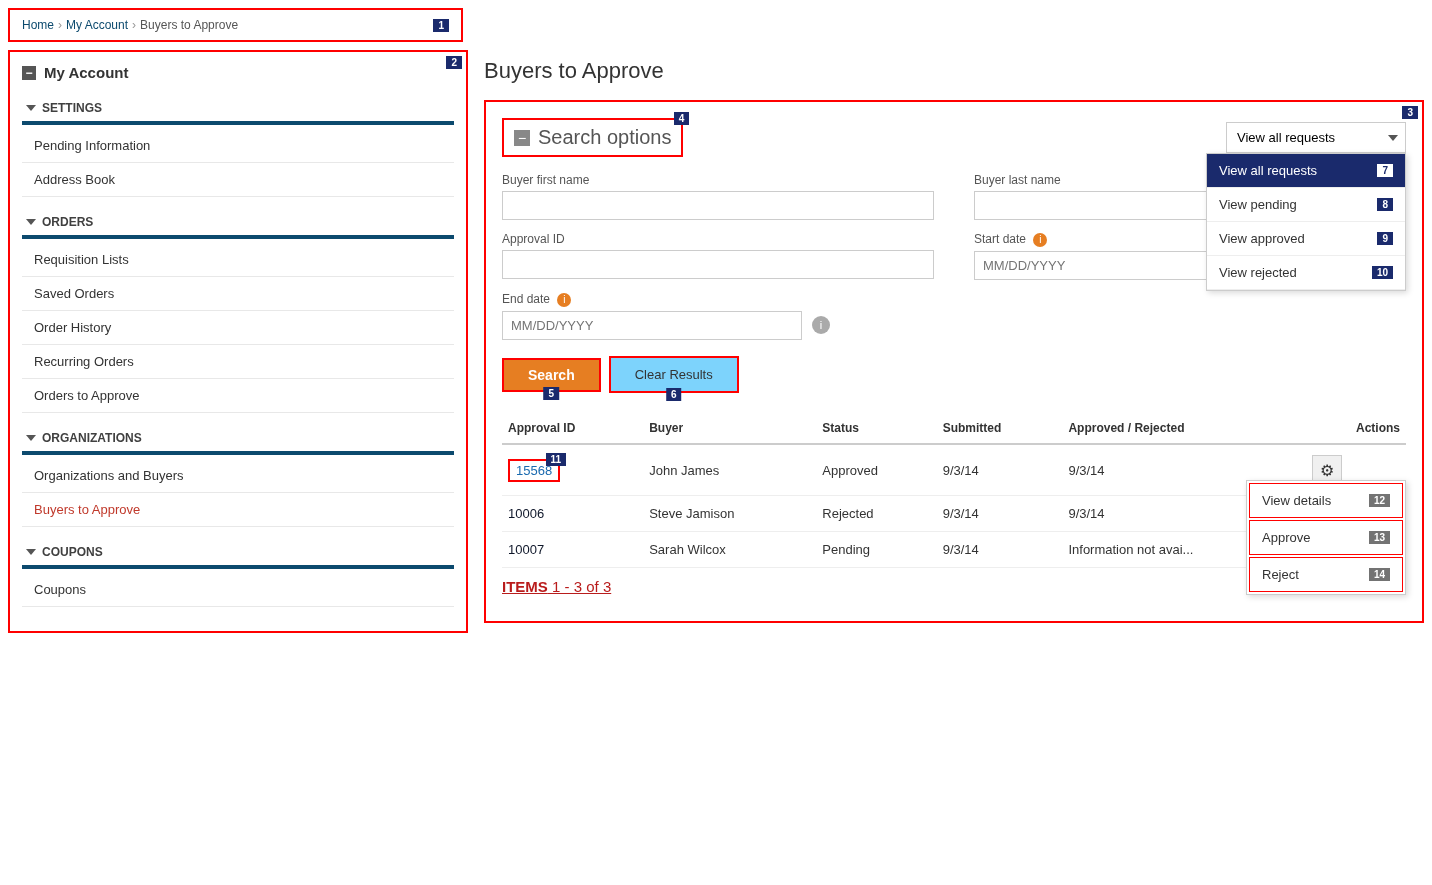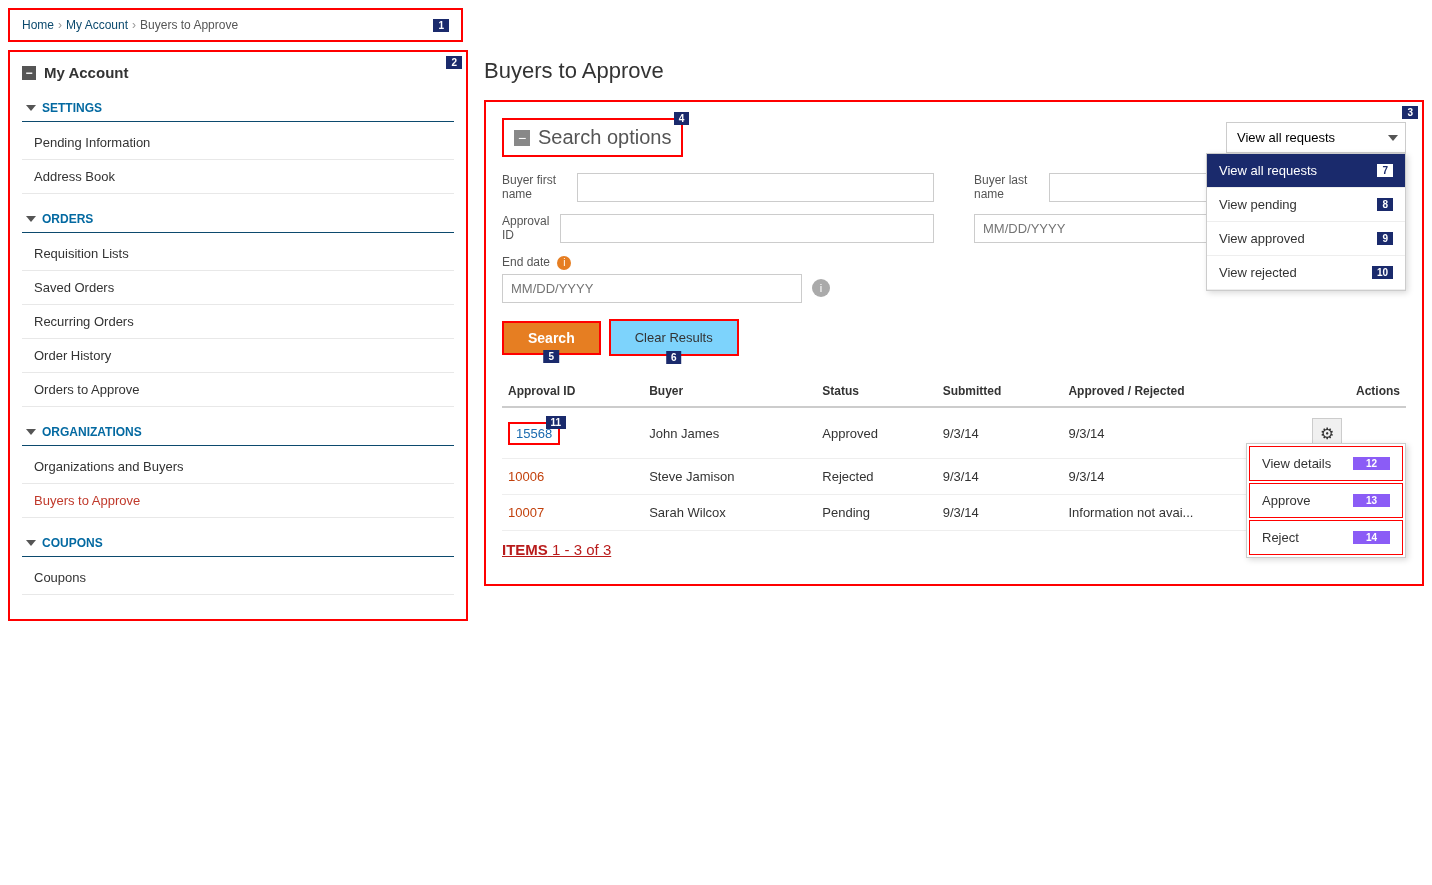--- a/index.html
+++ b/index.html
@@ -42,22 +42,22 @@
     }
     .sidebar-title .minus-icon {
       display: inline-block; width: 14px; height: 14px;
       background: #555; color: #fff; font-size: 12px;
       line-height: 14px; text-align: center; font-weight: bold;
     }
 
     .sidebar-section { margin-bottom: 12px; }
     .sidebar-section-header {
       display: flex; align-items: center; gap: 6px;
-      font-weight: bold; font-size: 12px; color: #0369a1;
-      padding: 6px 4px; border-bottom: 1px solid #0c4a6e; margin-bottom: 4px;
+      font-weight: bold; font-size: 12px; color: #404040;
+      padding: 6px 4px; border-bottom: 4px solid #0c4a6e; margin-bottom: 4px;
     }
     .chevron-down {
       display: inline-block; width: 0; height: 0;
       border-left: 5px solid transparent; border-right: 5px solid transparent;
       border-top: 6px solid #555;
     }
 
     .sidebar-item {
       padding: 9px 12px; border-bottom: 1px solid #e8e8e8;
       cursor: pointer; color: #333;
@@ -130,21 +130,21 @@
     }
     .dropdown-menu-item.selected { background: #1a2a6c; color: #fff; }
     .menu-badge {
       background: #1a2a6c; color: #fff; font-size: 10px;
       padding: 1px 5px; font-weight: bold; margin-left: 8px;
     }
     .menu-badge.white { background: #fff; color: #1a2a6c; }
 
     
     .form-grid { display: grid; grid-template-columns: 1fr 1fr; gap: 12px 40px; margin-bottom: 12px; }
-    .form-group { display: flex; flex-direction: row; gap: 4px; }
+    .form-group { display: flex; flex-direction: column; gap: 4px; }
     .form-label { font-size: 12px; color: #555; font-weight: normal; }
     .form-label .info-icon {
       display: inline-block; width: 14px; height: 14px; border-radius: 50%;
       background: #e67e22; color: #fff; font-size: 10px;
       line-height: 14px; text-align: center; margin-left: 4px; cursor: pointer;
     }
     .form-input {
       border: 1px solid #ccc; padding: 6px 8px; font-size: 13px;
       width: 100%; outline: none;
     }
@@ -182,21 +182,21 @@
 
     
     .results-table { width: 100%; border-collapse: collapse; margin-top: 8px; }
     .results-table th {
       text-align: left; padding: 8px 6px; font-size: 12px;
       font-weight: bold; color: #333; border-bottom: 2px solid #ccc;
     }
     .results-table td {
       padding: 10px 6px; border-bottom: 1px solid #eee; font-size: 13px;
     }
-    .link-cell { color: #c2410c; cursor: pointer; text-decoration: none; }
+    .link-cell { color: #0f172a; cursor: pointer; text-decoration: none; }
     .link-cell-bordered {
       color: #1a6aaf; cursor: pointer; border: 2px solid red;
       display: inline-block; padding: 2px 6px; position: relative;
     }
     .link-badge {
       position: absolute; top: -8px; right: -8px;
       background: #1a2a6c; color: #fff; font-size: 10px;
       padding: 1px 5px; font-weight: bold;
     }
 
@@ -214,22 +214,22 @@
       background: #fff; border: 1px solid #ccc;
       min-width: 160px; z-index: 200;
       box-shadow: 2px 2px 6px rgba(0,0,0,0.15);
     }
     .actions-dropdown-item {
       padding: 9px 12px; cursor: pointer; display: flex;
       align-items: center; justify-content: space-between;
       border: 1px solid red; margin: 2px;
     }
     .act-badge {
-      background: #8b5cf6; color: #fff; font-size: 10px;
-      padding: 1px 13px; font-weight: bold; margin-left: 8px;
+      background: #737373; color: #fff; font-size: 10px;
+      padding: 1px 5px; font-weight: bold; margin-left: 8px;
     }
 
     .items-count { font-size: 15px; color: #b91c1c; padding: 10px 0; text-decoration: underline; }
     .items-count strong { font-weight: bold; }
 
     .action-cell { position: relative; }
   </style>
 </head>
 <body>
 
@@ -262,22 +262,22 @@
         <div class="sidebar-item">Address Book</div>
       </div>
 
       <div class="sidebar-section">
         <div class="sidebar-section-header">
           <span class="chevron-down"></span>
           <span>ORDERS</span>
         </div>
         <div class="sidebar-item">Requisition Lists</div>
         <div class="sidebar-item">Saved Orders</div>
+        <div class="sidebar-item">Order History</div>
         <div class="sidebar-item">Recurring Orders</div>
-        <div class="sidebar-item">Order History</div>
         <div class="sidebar-item">Orders to Approve</div>
       </div>
 
       <div class="sidebar-section">
         <div class="sidebar-section-header">
           <span class="chevron-down"></span>
           <span>ORGANIZATIONS</span>
         </div>
         <div class="sidebar-item">Organizations and Buyers</div>
         <div class="sidebar-item active">Buyers to Approve</div>
@@ -343,20 +343,24 @@
           </div>
           <div class="form-group">
             <label class="form-label">Buyer last name</label>
             <input type="text" class="form-input" placeholder="" style="">
           </div>
           <div class="form-group">
             <label class="form-label">Approval ID</label>
             <input type="text" class="form-input" placeholder="" style="">
           </div>
           <div class="form-group">
+            <label class="form-label">
+              <span>Start date</span>
+              <span class="info-icon">i</span>
+            </label>
             <input type="text" class="form-input" placeholder="MM/DD/YYYY" style="">
           </div>
         </div>
 
         <div class="end-date-row">
           <div class="end-date-group">
             <label class="form-label">
               <span>End date</span>
               <span class="info-icon">i</span>
             </label>

